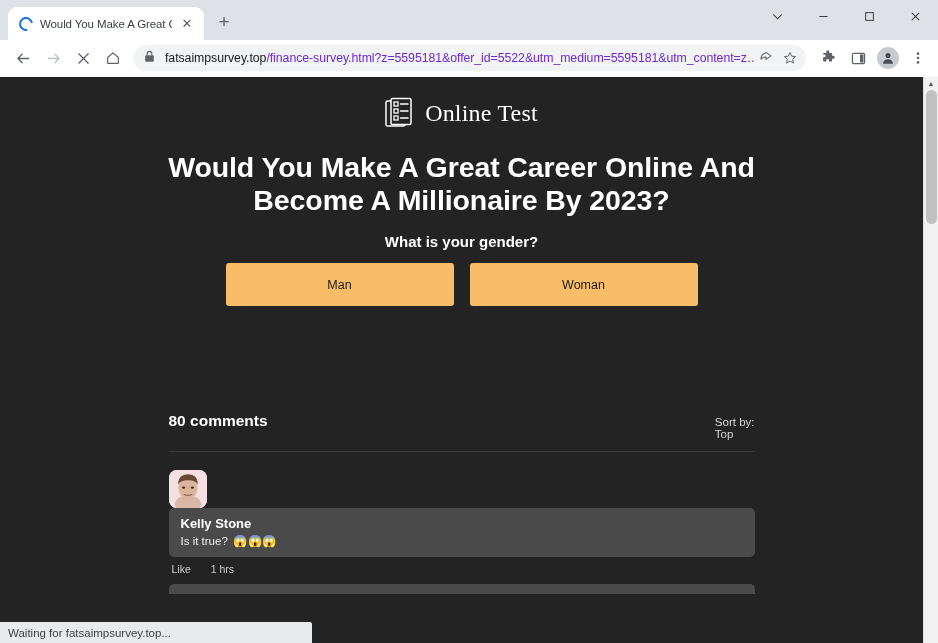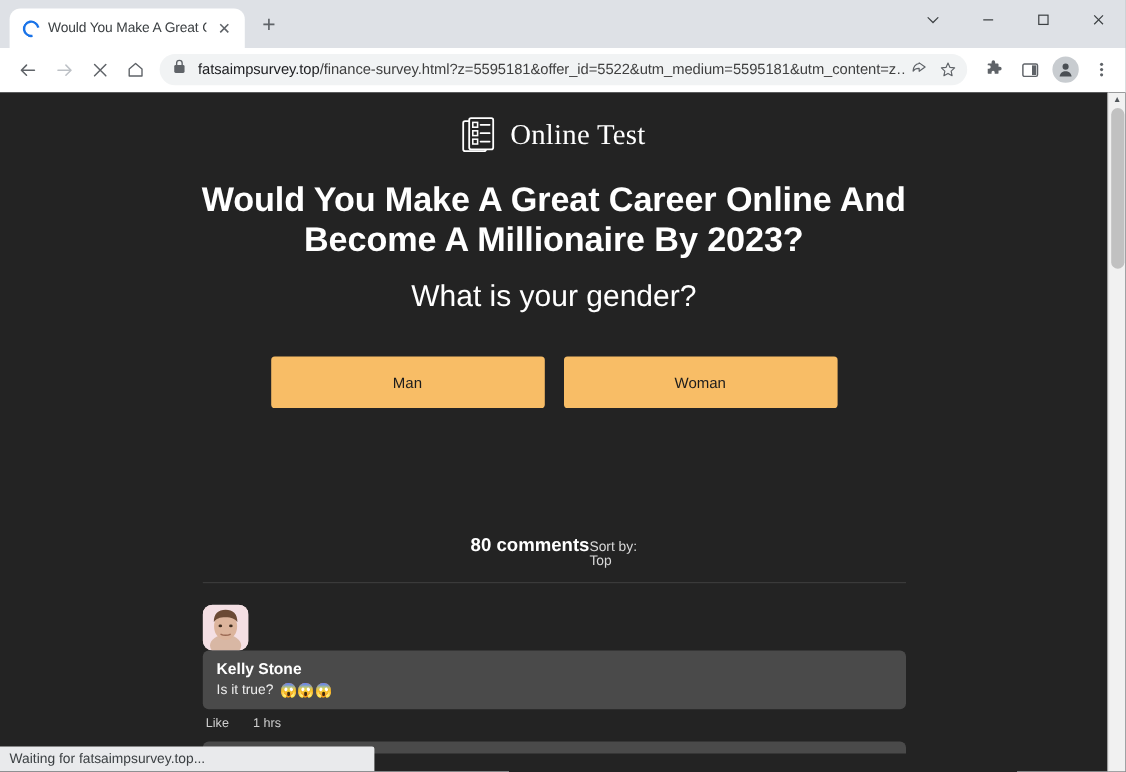--- a/index.html
+++ b/index.html
@@ -126,21 +126,21 @@
   }
   .lock-icon { flex: 0 0 13px; margin-right: 8px; color:#5f6368; }
   .url-text {
     flex: 1;
     font-size: 12.3px;
     color: #202124;
     white-space: nowrap;
     overflow: hidden;
     letter-spacing: -0.05px;
   }
-  .url-text .dim { color: #404040; }
+  .url-text .dim { color: #6d28d9; }
   .omni-action {
     width: 24px; height: 24px;
     flex: 0 0 24px;
     display:flex; align-items:center; justify-content:center;
     color: #5f6368;
     border-radius: 50%;
   }
   .tbicon {
     width: 28px; height: 28px;
     flex: 0 0 28px;
@@ -226,23 +226,23 @@
   }
   .subhead {
     font-size: 20.5px;
     font-weight: 400;
     line-height: 1.2;
     max-width: 600px;
     margin: 0 auto 46px auto;
     color: #ffffff;
   }
   .question {
-    font-size: 25px;
-    font-weight: 400;
-    margin-bottom: 35px;
+    font-size: 15px;
+    font-weight: 700;
+    margin-bottom: 13px;
   }
   .answers {
     display: flex;
     justify-content: center;
     gap: 16px;
   }
   .ans-btn {
     width: 228px;
     height: 43px;
     background: #f8bd66;
@@ -258,21 +258,21 @@
 
   
   .comments {
     width: 586px;
     margin: 106px auto 0 auto;
     text-align: left;
   }
   .comments-head {
     display: flex;
     align-items: baseline;
-    justify-content: center;
+    justify-content: space-between;
     padding-bottom: 11px;
     border-bottom: 1px solid #3a3a3a;
   }
   .comments-count {
     font-size: 15.5px;
     font-weight: 700;
     color: #ffffff;
   }
   .sortby {
     display: flex;

